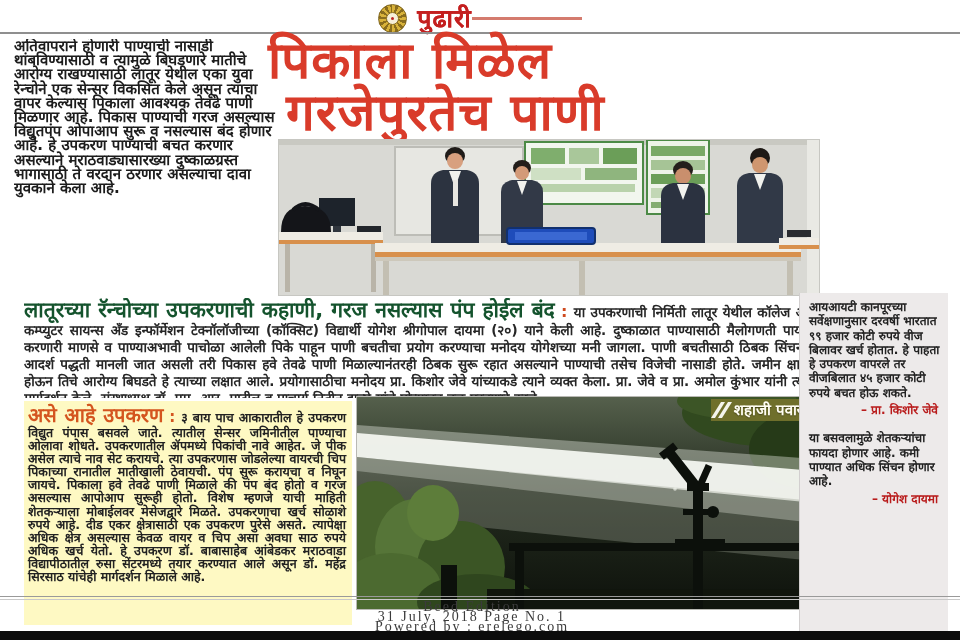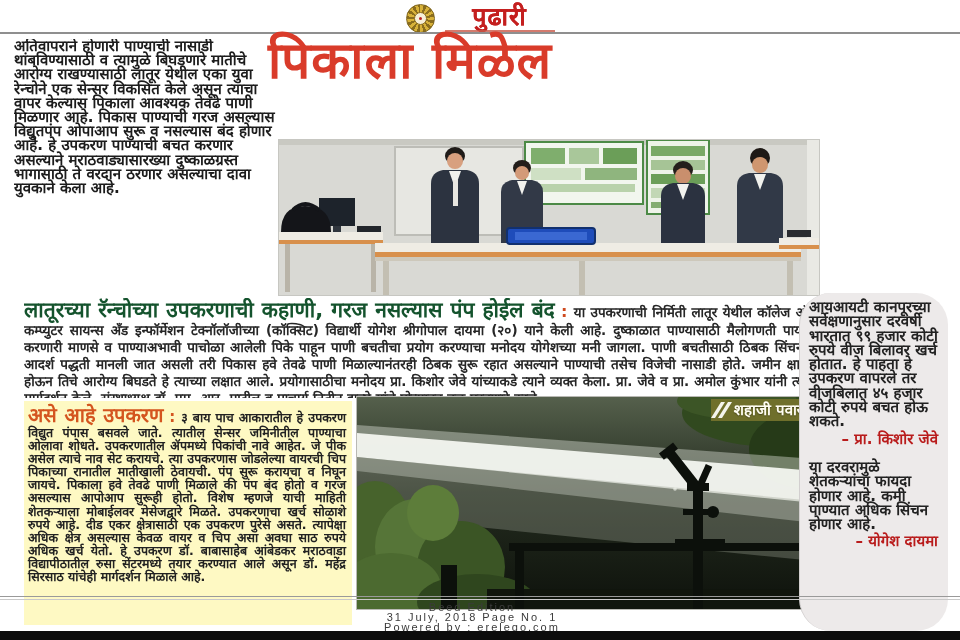--- a/index.html
+++ b/index.html
@@ -10,21 +10,21 @@
   
   .masthead { position:absolute; top:3px; left:0; width:100%; height:30px;
     display:flex; justify-content:center; align-items:center; gap:10px; }
   .emblem { width:29px; height:29px; border-radius:50%;
     background:repeating-conic-gradient(#d8b23a 0 14deg,#8a6d1d 14deg 28deg);
     border:1px solid #7d631b; position:relative; flex:0 0 auto; }
   .emblem::after { content:""; position:absolute; inset:7px; border-radius:50%;
     background:#f7efd8; border:1px solid #8a6d1d; }
   .emblem::before { content:""; position:absolute; inset:12px; border-radius:50%;
     background:#b22; z-index:1; }
-  .logo-wrap { display:flex; flex-direction:column; align-items:center; }
+  .logo-wrap { display:flex; flex-direction:row; align-items:center; }
   .logo-text { color:#c41f1f; font-weight:bold; font-size:25px; line-height:25px;
     letter-spacing:1px; text-shadow:0 0 0 #c41f1f; }
   .logo-tagline { width:110px; height:3px; margin-top:1px; background:#c95a4a; opacity:.8; }
 
   .top-rule { position:absolute; top:32px; left:0; width:960px; height:2px; background:#8f8f8f; }
 
   
   .headline { position:absolute; left:268px; top:35px; width:686px; 
     color:#d93b2a; font-weight:bold; }
   .headline .l1 { font-size:51px; line-height:52px; letter-spacing:1px; }
@@ -60,49 +60,50 @@
     display:flex; align-items:center; padding:0 10px 0 5px; }
   .credit .slash { width:4px; height:16px; background:#f4f4ec; transform:skewX(-32deg);
     margin-right:3px; }
   .credit .slash.s2 { margin-right:7px; }
   .credit-label { color:#fffdf2; font-weight:bold; font-size:15px; line-height:15px;
     text-shadow:0 1px 1px rgba(0,0,0,.35); }
 
   
   .sidebar { position:absolute; left:799px; top:293px; width:149px; height:338px;
     background:#edeaea; border-left:1px solid #d2cfcf; padding:7px 8px 4px 9px;
-    font-size:15px; line-height:14.3px; font-weight:bold; color:#222;border-radius:32px; }
+    font-size:12px; line-height:14.3px; font-weight:bold; color:#222; }
   .quote-text { text-align:left; }
   .quote-attrib { text-align:right; margin:3px 2px 14px 0; color:#b91c1c; }
 
   
   .footer-rule { position:absolute; left:0; top:596px; width:960px; height:4px;
     border-top:1px solid #9a9a9a; border-bottom:1px solid #c9c9c9; }
   .footer { position:absolute; left:0; top:602px; width:944px; text-align:center;
-    font-family:Liberation Sans, sans-serif; font-size:11px;
+    font-family:Liberation Serif, serif; font-size:14px;
     line-height:10px; letter-spacing:2px; color:#3b3b3b; }
   .footer div { margin-bottom:0; }
   .bottom-bar { position:absolute; left:0; top:631px; width:960px; height:9px; background:#0c0c0c; }
 </style>
 </head>
 <body>
 
 <div class="page">
 
   <div class="masthead">
     <div class="emblem"></div>
     <div class="logo-wrap">
       <div class="logo-text">पुढारी</div>
       <div class="logo-tagline"></div>
     </div>
   </div>
   <div class="top-rule"></div>
 
   <div class="headline">
     <div class="l1">पिकाला मिळेल</div>
+    <div class="l2">गरजेपुरतेच पाणी</div>
   </div>
 
   <div class="lead">अतिवापराने होणारी पाण्याची नासाडी थांबविण्यासाठी व त्यामुळे बिघडणारे मातीचे आरोग्य राखण्यासाठी लातूर येथील एका युवा रेन्चोने एक सेन्सर विकसित केले असून त्याचा वापर केल्यास पिकाला आवश्यक तेवढे पाणी मिळणार आहे. पिकास पाण्याची गरज असल्यास विद्युतपंप ओपाआप सुरू व नसल्यास बंद होणार आहे. हे उपकरण पाण्याची बचत करणार असल्याने मराठवाड्यासारख्या दुष्काळग्रस्त भागासाठी ते वरदान ठरणार असल्याचा दावा युवकाने केला आहे.</div>
 
   <div class="photo1">
     <svg width="540" height="155" viewBox="0 0 540 155">
       <rect x="0" y="0" width="540" height="155" fill="#d9d9d4"></rect>
       <rect x="0" y="0" width="540" height="5" fill="#c9c9c2"></rect>
       <rect x="528" y="0" width="12" height="155" fill="#e9e9e4"></rect>
 
@@ -245,21 +246,21 @@
     <div class="credit">
       <span class="slash"></span>
       <span class="slash s2"></span>
       <span class="credit-label">शहाजी पवार</span>
     </div>
   </div>
 
   <div class="sidebar">
     <div class="quote-text">आयआयटी कानपूरच्या सर्वेक्षणानुसार दरवर्षी भारतात ९९ हजार कोटी रुपये वीज बिलावर खर्च होतात. हे पाहता हे उपकरण वापरले तर वीजबिलात ४५ हजार कोटी रुपये बचत होऊ शकते.</div>
     <div class="quote-attrib">– प्रा. किशोर जेवे</div>
-    <div class="quote-text">या दरवरामुळे शेतकऱ्यांचा फायदा होणार आहे. कमी पाण्यात अधिक सिंचन होणार आहे.</div>
+    <div class="quote-text">या बसवलामुळे शेतकऱ्यांचा फायदा होणार आहे. कमी पाण्यात अधिक सिंचन होणार आहे.</div>
     <div class="quote-attrib">– योगेश दायमा</div>
   </div>
 
   <div class="footer-rule"></div>
   <div class="footer">
     <div>Beed Edition</div>
     <div>31 July, 2018 Page No. 1</div>
     <div>Powered by : erelego.com</div>
   </div>
   <div class="bottom-bar"></div>

